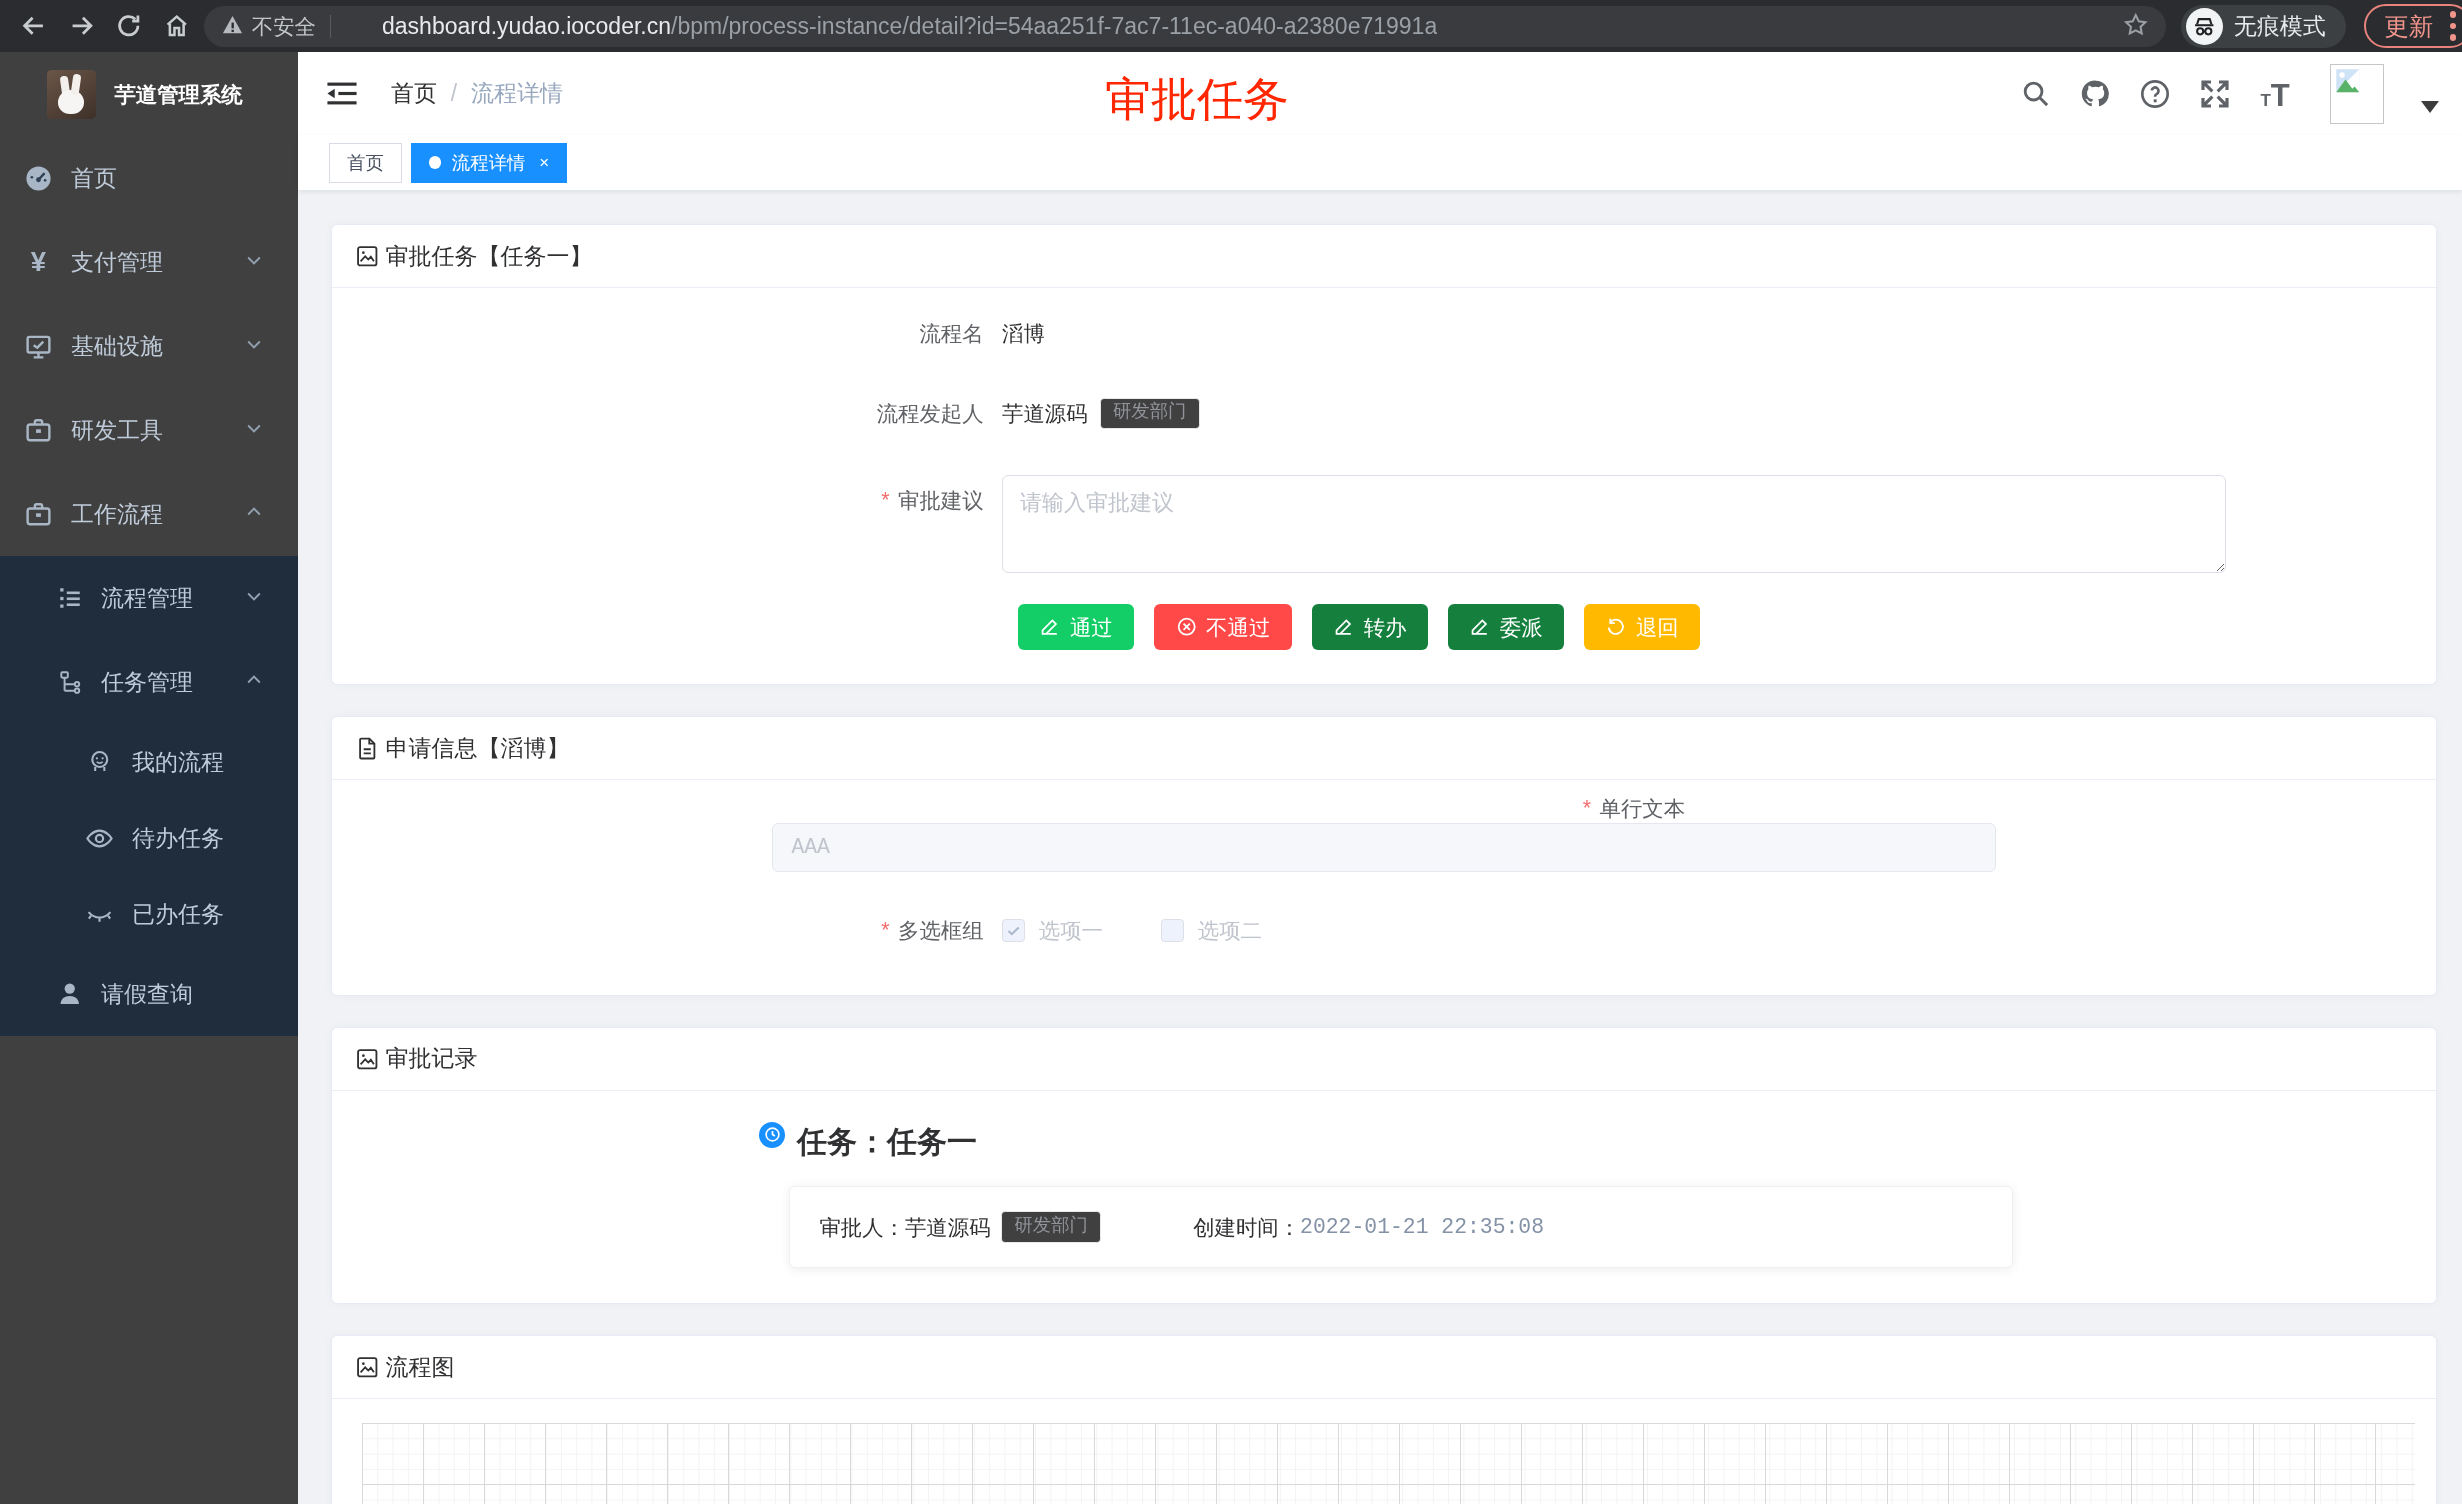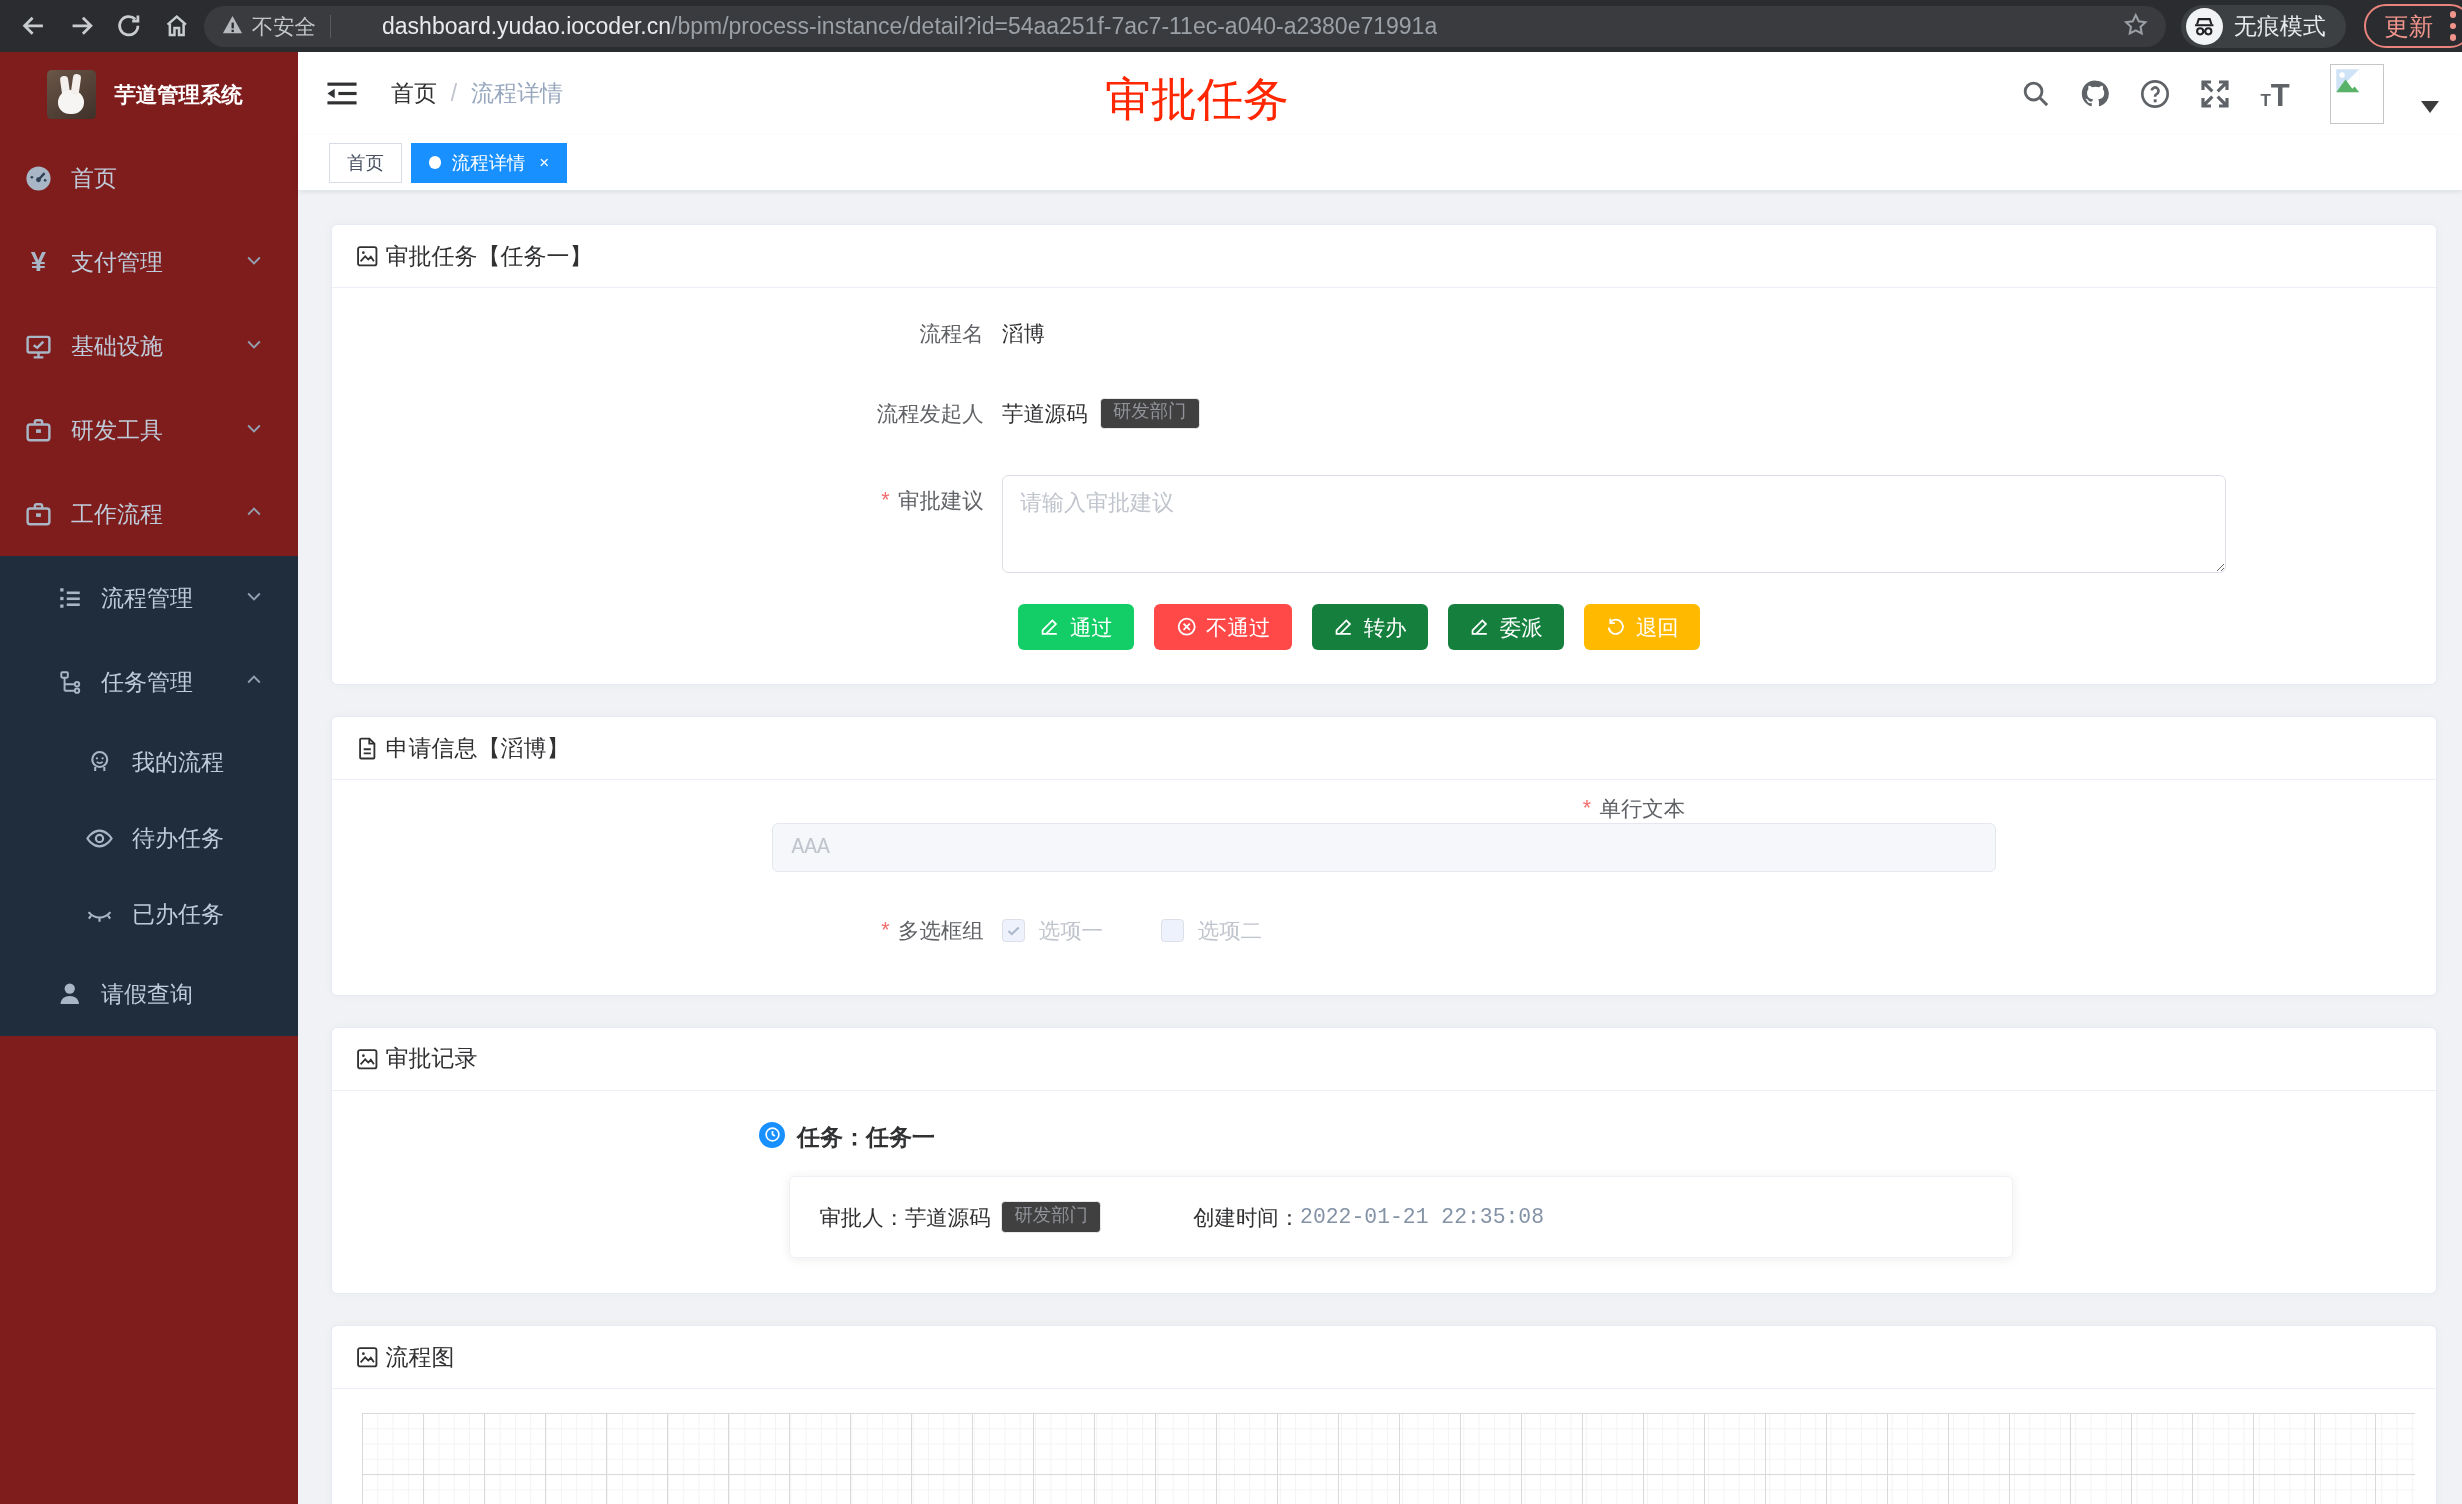--- a/index.html
+++ b/index.html
@@ -25,21 +25,21 @@
   .chip .cir { width:37px; height:37px; border-radius:50%; background:#f1f3f4; display:flex;
                align-items:center; justify-content:center; color:#202124; }
   .chip .txt { color:#e8eaed; font-size:23px; }
   .update { height:44px; border:2.3px solid #e8847c; border-radius:24.5px; display:flex; align-items:center;
             gap:17px; padding:0 13.8px 0 18.4px; margin-left:10.7px; flex:0 0 auto; }
   .update .txt { color:#f0948c; font-size:24.5px; }
   .kebab { display:flex; flex-direction:column; gap:5.4px; }
   .kebab i { width:6.1px; height:6.1px; border-radius:50%; background:#f0948c; display:block; }
 
   
-  .sidebar { position:absolute; left:0; top:52px; width:298px; height:1453px; background:#7f1d1d; }
+  .sidebar { position:absolute; left:0; top:52px; width:298px; height:1453px; background:#404040; }
   .logo-row { height:84px; display:flex; align-items:center; padding-left:47px; gap:18.4px; }
   .logo { width:49px; height:49px; border-radius:4.6px; background:linear-gradient(145deg,#6b5648,#3e3029);
           position:relative; overflow:hidden; flex:0 0 auto; }
   .logo:before { content:""; position:absolute; left:13.8px; top:6.1px; width:7.6px; height:20px;
                  background:#f2efec; border-radius:3.8px; transform:rotate(-8deg); }
   .logo:after { content:""; position:absolute; left:24.5px; top:4.6px; width:7.6px; height:21.4px;
                 background:#f2efec; border-radius:3.8px; transform:rotate(8deg); }
   .logo b { position:absolute; left:10.7px; top:20px; width:26px; height:24.5px; background:#f7f5f3;
             border-radius:50% 50% 46% 46%; }
   .side-title { color:#ffffff; font-size:21.4px; font-weight:700; }
@@ -130,21 +130,21 @@
                          font-family:inherit; }
   .cbgroup { display:flex; gap:58px; }
   .cb { display:flex; align-items:center; gap:13.8px; font-size:21.4px; color:#c0c4cc; }
   .cbbox { width:23px; height:23px; border:0.8px solid #dcdfe6; border-radius:3.8px; background:#edf2fc;
            display:flex; align-items:center; justify-content:center; color:#aab6c9; }
 
   .c3-body { padding:31px 31px 35px; }
   .timeline { position:relative; margin-left:434px; }
   .tl-node { position:absolute; left:-38px; top:0px; width:26px; height:26px; border-radius:50%;
              background:#1890ff; display:flex; align-items:center; justify-content:center; color:#fff; }
-  .tl-title { font-size:23px; font-weight:700; color:#303133; }
+  .tl-title { font-size:30px; font-weight:700; color:#303133; }
   .record { margin-top:23px; margin-left:-7.6px; width:1224px; background:#fff; border:0.8px solid #eef0f5;
             border-radius:6.1px; box-shadow:0 1.5px 10.7px rgba(0,0,0,.07); padding:24.5px 29px;
             display:flex; align-items:center; font-size:21.4px; color:#303133; }
   .record .time-val { color:#8492a6; }
   .record .gap { width:92px; }
   .record .tag { margin-left:10.7px; }
 
   .c4 { margin-bottom:0; }
   .c4-body { height:428px; padding:24px 20.6px 0 30px; }
   .bpmn-grid { width:100%; height:100%; background-color:#ffffff;

